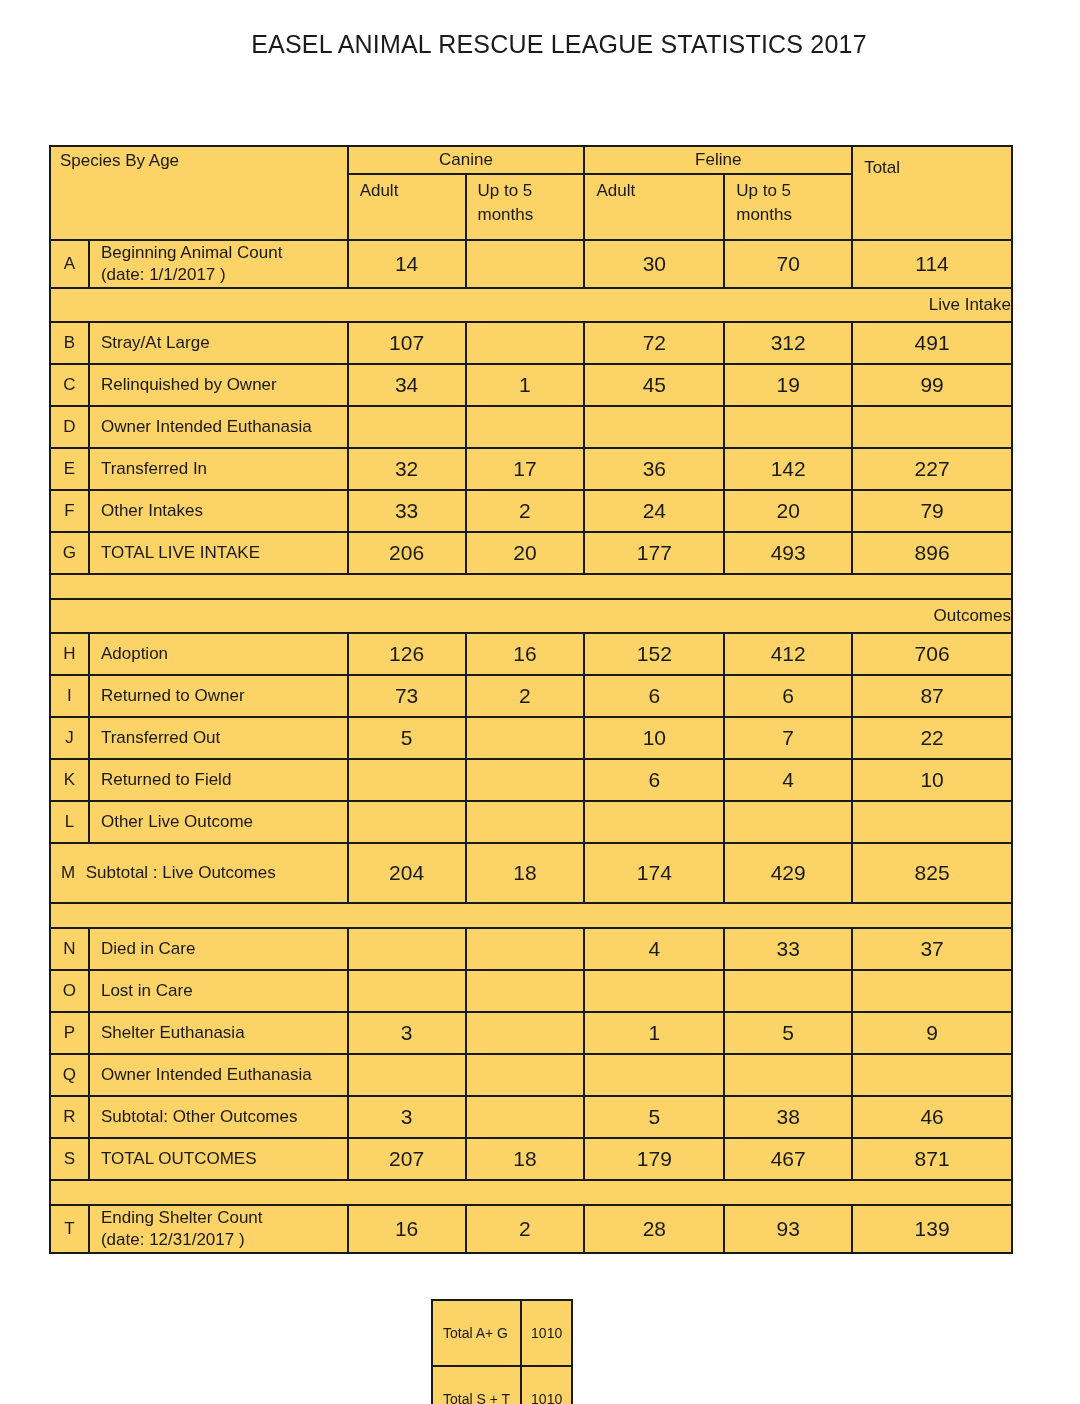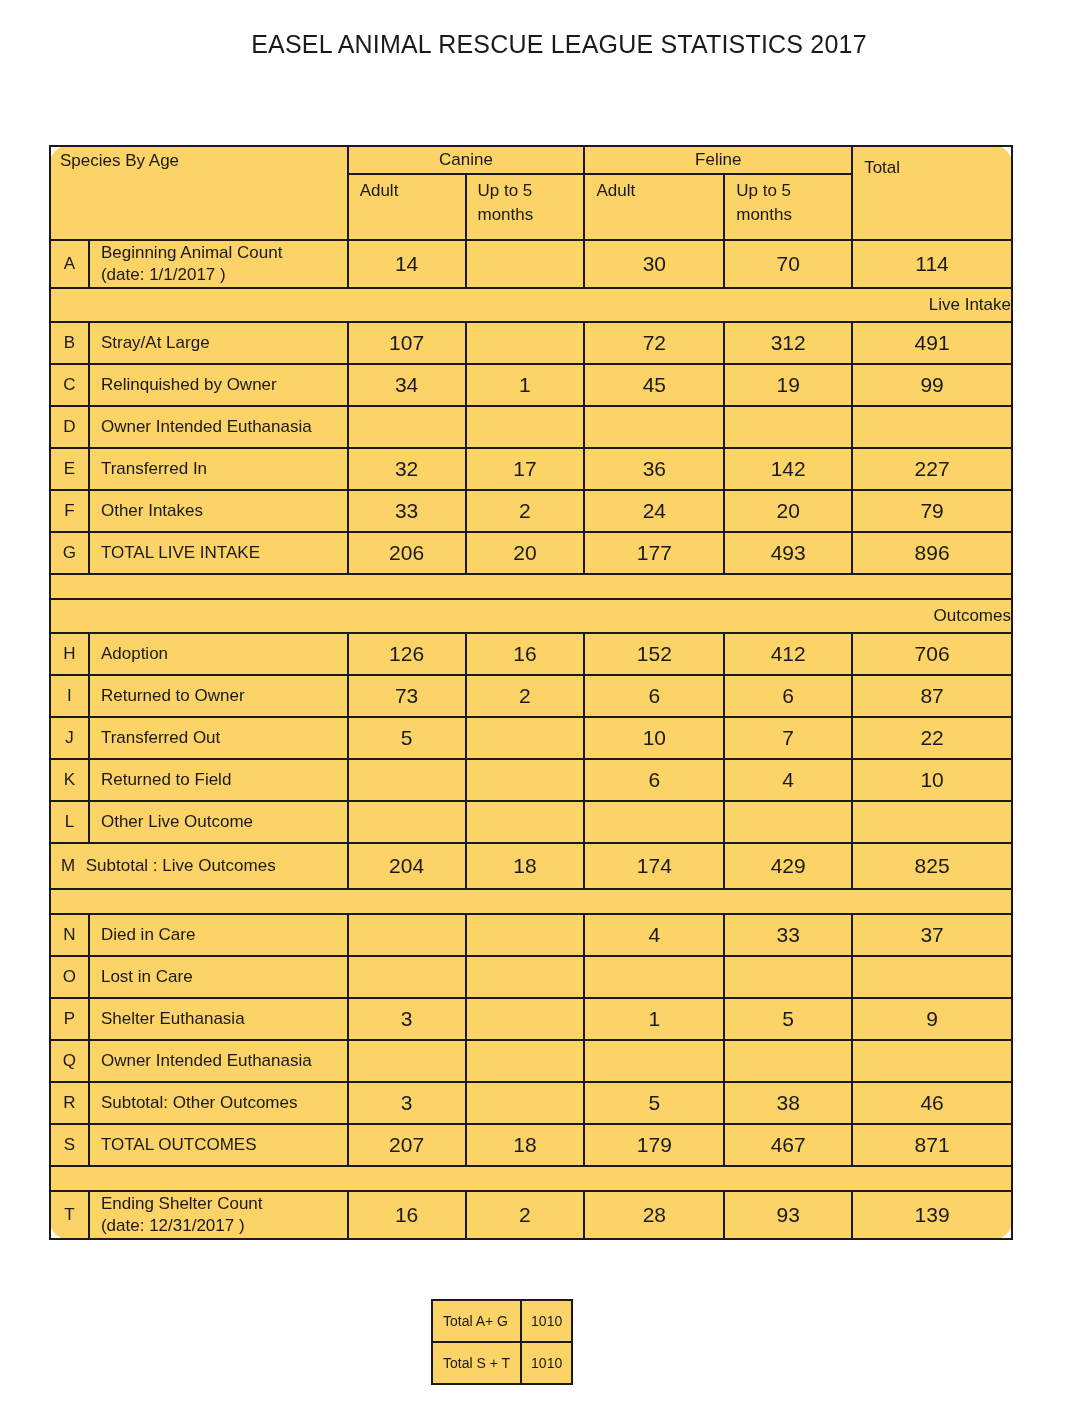--- a/index.html
+++ b/index.html
@@ -1,18 +1,18 @@
 <!DOCTYPE html>
 <html><head>
 <meta charset="utf-8">
 <style>
   html, body { margin: 0; padding: 0; background: #ffffff; }
   body { width: 1080px; height: 1404px; position: relative; font-family: "Liberation Sans", sans-serif; color: #1a1a1a; }
   .title { position: absolute; top: 30px; left: 0; width: 1118px; text-align: center; font-size: 25px; letter-spacing: 0.2px; }
-  table.main { position: absolute; top: 145px; left: 49px; width: 964px; border-collapse: collapse; background: #fcd367; border-radius: 21px; }
+  table.main { position: absolute; top: 145px; left: 49px; width: 964px; border-collapse: collapse; background: #fcd367; }
   table.main td { border: 2px solid #1a1a1a; padding: 0; font-size: 17px; vertical-align: middle; }
   table.main col.c-letter { width: 39px; }
   table.main col.c-label { width: 259px; }
   table.main col.c-cad { width: 118px; }
   table.main col.c-cup { width: 119px; }
   table.main col.c-fad { width: 140px; }
   table.main col.c-fup { width: 128px; }
   table.main col.c-tot { width: 160px; }
   .hdr-left { vertical-align: top !important; padding: 4px 9px !important; }
   .hdr-grp { text-align: center; height: 26px; }
@@ -22,21 +22,21 @@
   .label { padding-left: 11px !important; line-height: 22px; margin-left: 20px; }
   .num { text-align: center; font-size: 21px !important; }
   .section { padding-left: 11px !important; height: 32px; text-align: right; }
   .spacer { height: 23px; }
   .row-std td { height: 40px; }
   .row-tall td { height: 46px; }
   .sub-label { padding-left: 10px !important; }
   .sub-label .l { display: inline-block; width: 20px; }
   table.check { position: absolute; top: 1299px; left: 431px; border-collapse: collapse; background: #fcd367; }
   table.check td { border: 2px solid #1a1a1a; font-size: 14px; padding: 1px 10px; height: 26px; }
-  table.check td.v { text-align: center; padding: 7px 9px; }
+  table.check td.v { text-align: center; padding: 19px 9px; }
 </style>
 </head>
 <body>
 
 <div class="title">EASEL ANIMAL RESCUE LEAGUE STATISTICS 2017</div>
 
 <table class="main">
   <colgroup>
     <col class="c-letter">
       <col class="c-label">
@@ -183,21 +183,21 @@
         <td class="label">Other Live Outcome</td>
         <td class="num"></td>
         <td class="num"></td>
         <td class="num"></td>
         <td class="num"></td>
         <td class="num"></td>
       </tr>
     </tbody>
 
   <tbody>
-      <tr class="row-std" style="height:46px">
+      <tr class="row-std" style="height:60px">
     <td colspan="2" class="sub-label"><span class="l">M</span> <span>Subtotal : Live Outcomes</span></td>
     <td class="num">204</td>
     <td class="num">18</td>
     <td class="num">174</td>
     <td class="num">429</td>
     <td class="num">825</td>
   </tr>
 
   <tr>
         <td colspan="7" class="spacer"></td>

